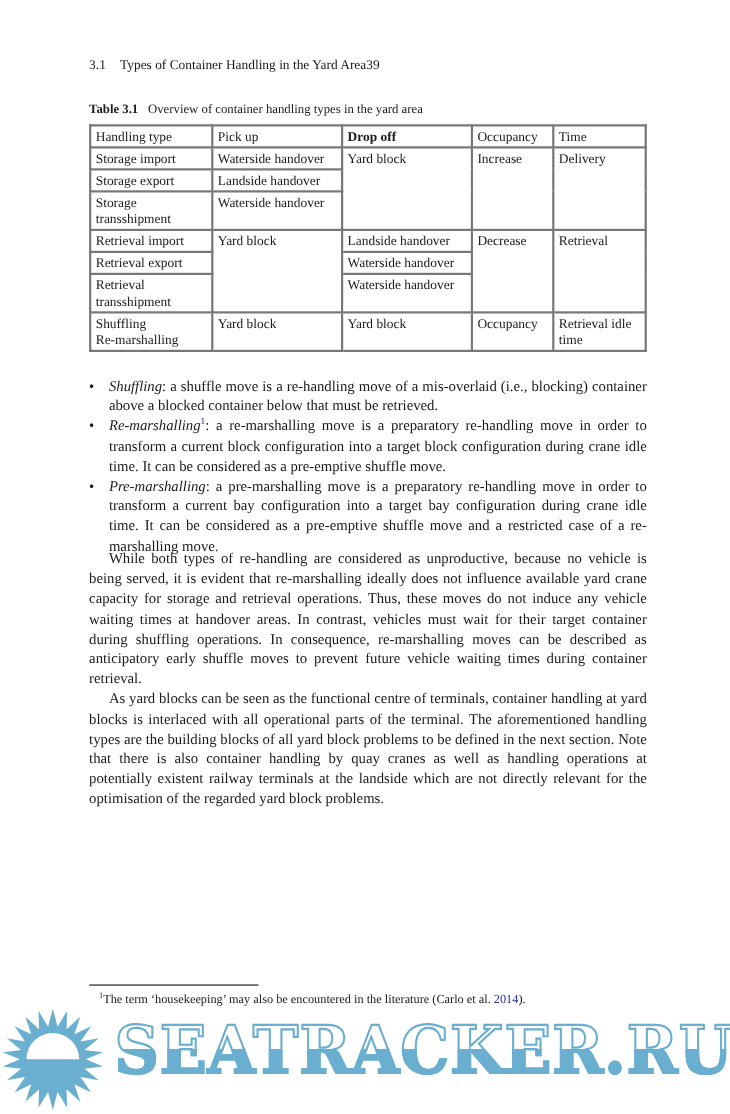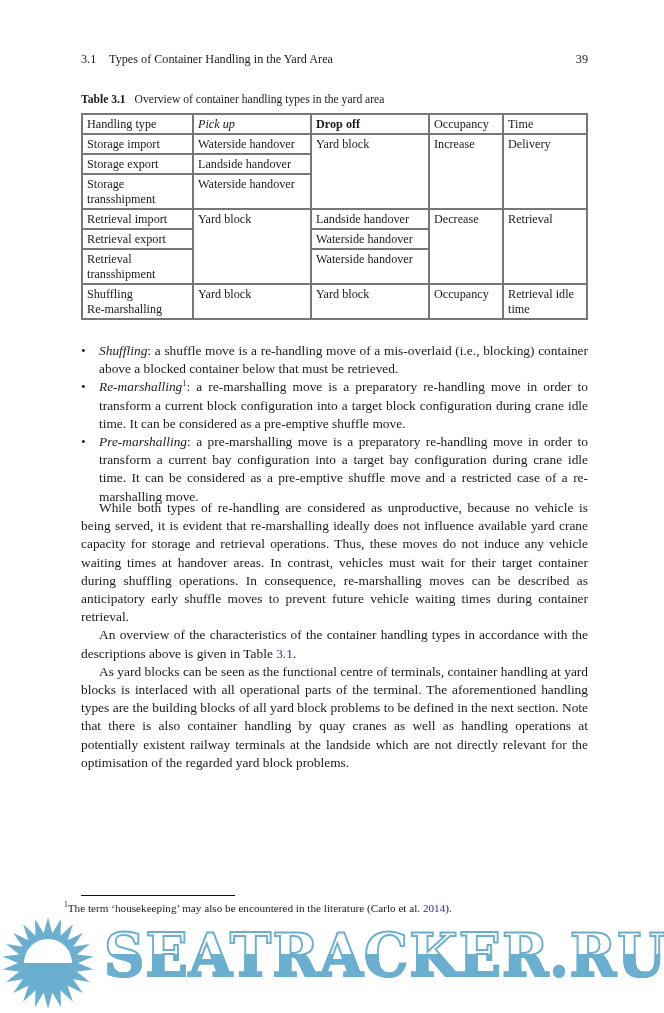--- a/index.html
+++ b/index.html
@@ -1,47 +1,47 @@
 <!DOCTYPE html>
 <html><head>
 <meta charset="utf-8">
 <style>
   html, body { margin: 0; padding: 0; background: #ffffff; }
   body { width: 664px; height: 1013px; position: relative; overflow: hidden;
          font-family: "Liberation Serif", "DejaVu Serif", serif; color: #1a1a1a; }
 
   .running-head { position: absolute; left: 81px; top: 52px; width: 507px; font-size: 12.2px;
-                  display: flex; justify-content: space-between; }
+                  display: flex; }
   .running-head .sec-num { margin-right: 10px; }
 
   .table-caption { position: absolute; left: 81px; top: 93px; font-size: 11.6px; }
   .table-caption b { font-weight: bold; margin-right: 6px; text-align: right; }
 
   table.tbl { position: absolute; left: 81px; top: 113px; width: 507px;
               border-collapse: collapse; font-size: 12.2px; line-height: 15px; }
   table.tbl td { border: 2px solid #777; vertical-align: top; padding: 2px 4px 1px 4px; }
   table.tbl td.c0 { width: 101px; margin-left: 28px; }
-  table.tbl td.c1 { width: 108px; font-style: italic; }
+  table.tbl td.c1 { width: 108px; }
   table.tbl td.c2 { width: 108px; font-weight: bold; }
   table.tbl td.c3 { width: 64px; }
 
   .body-text { position: absolute; left: 81px; width: 507px; font-size: 13.4px; line-height: 18.2px;
                text-align: justify; }
   .bullets { top: 342px; }
   .bullet { position: relative; padding-left: 18px; }
   .bullet .dot { position: absolute; left: 0; top: 0; }
   .bullet i { font-style: italic; }
   .bullet sup { font-size: 8.5px; line-height: 0; color: #1a1a8c; vertical-align: super; }
 
   .paras { top: 499px; }
   .paras p { margin: 0; text-indent: 18px; }
   .link { color: #2a2aa0; }
 
   .fn-rule { position: absolute; left: 81px; top: 895px; width: 154px; height: 1px; background: #111; }
-  .footnote { position: absolute; left: 64px; top: 900px; font-size: 11.2px; }
+  .footnote { position: absolute; left: 90px; top: 900px; font-size: 11.2px; }
   .footnote sup { font-size: 7.5px; }
 
   .watermark { position: absolute; left: 0; top: 915px; width: 664px; height: 98px; }
   .wm-text { position: absolute; left: 104px; top: 920px; font-family: "DejaVu Serif", serif;
              font-weight: bold; font-size: 60px; letter-spacing: 1px; line-height: 70px;
              color: #ffffff; -webkit-text-stroke: 2px #6aaed0;
              background: linear-gradient(to bottom, #ffffff 0%, #ffffff 48%, #6aaed0 48%, #6aaed0 100%);
              -webkit-background-clip: text; background-clip: text; -webkit-text-fill-color: transparent;
              transform: scaleX(0.93); transform-origin: left top; }
 </style>
@@ -123,21 +123,20 @@
     <i>Re-marshalling</i><sup>1</sup><span>: a re-marshalling move is a preparatory re-handling move in order to transform a current block configuration into a target block configuration during crane idle time. It can be considered as a pre-emptive shuffle move.</span>
   </div>
   <div class="bullet">
     <span class="dot">•</span>
     <i>Pre-marshalling</i><span>: a pre-marshalling move is a preparatory re-handling move in order to transform a current bay configuration into a target bay configuration during crane idle time. It can be considered as a pre-emptive shuffle move and a restricted case of a re-marshalling move.</span>
   </div>
 </div>
 
 <div class="body-text paras">
   <p>While both types of re-handling are considered as unproductive, because no vehicle is being served, it is evident that re-marshalling ideally does not influence available yard crane capacity for storage and retrieval operations. Thus, these moves do not induce any vehicle waiting times at handover areas. In contrast, vehicles must wait for their target container during shuffling operations. In consequence, re-marshalling moves can be described as anticipatory early shuffle moves to prevent future vehicle waiting times during container retrieval.</p>
-  <p><span>An overview of the characteristics of the container handling types in accordance with the descriptions above is given in Table </span><span class="link">3.1</span><span>.</span></p>
   <p>As yard blocks can be seen as the functional centre of terminals, container handling at yard blocks is interlaced with all operational parts of the terminal. The aforementioned handling types are the building blocks of all yard block problems to be defined in the next section. Note that there is also container handling by quay cranes as well as handling operations at potentially existent railway terminals at the landside which are not directly relevant for the optimisation of the regarded yard block problems.</p>
 </div>
 
 <div class="fn-rule"></div>
 <div class="footnote">
   <sup>1</sup><span>The term ‘housekeeping’ may also be encountered in the literature (Carlo et al. </span><span class="link">2014</span><span>).</span>
 </div>
 
 <svg class="watermark" width="664" height="98" viewBox="0 0 664 98">
   <g transform="translate(48,48)">

